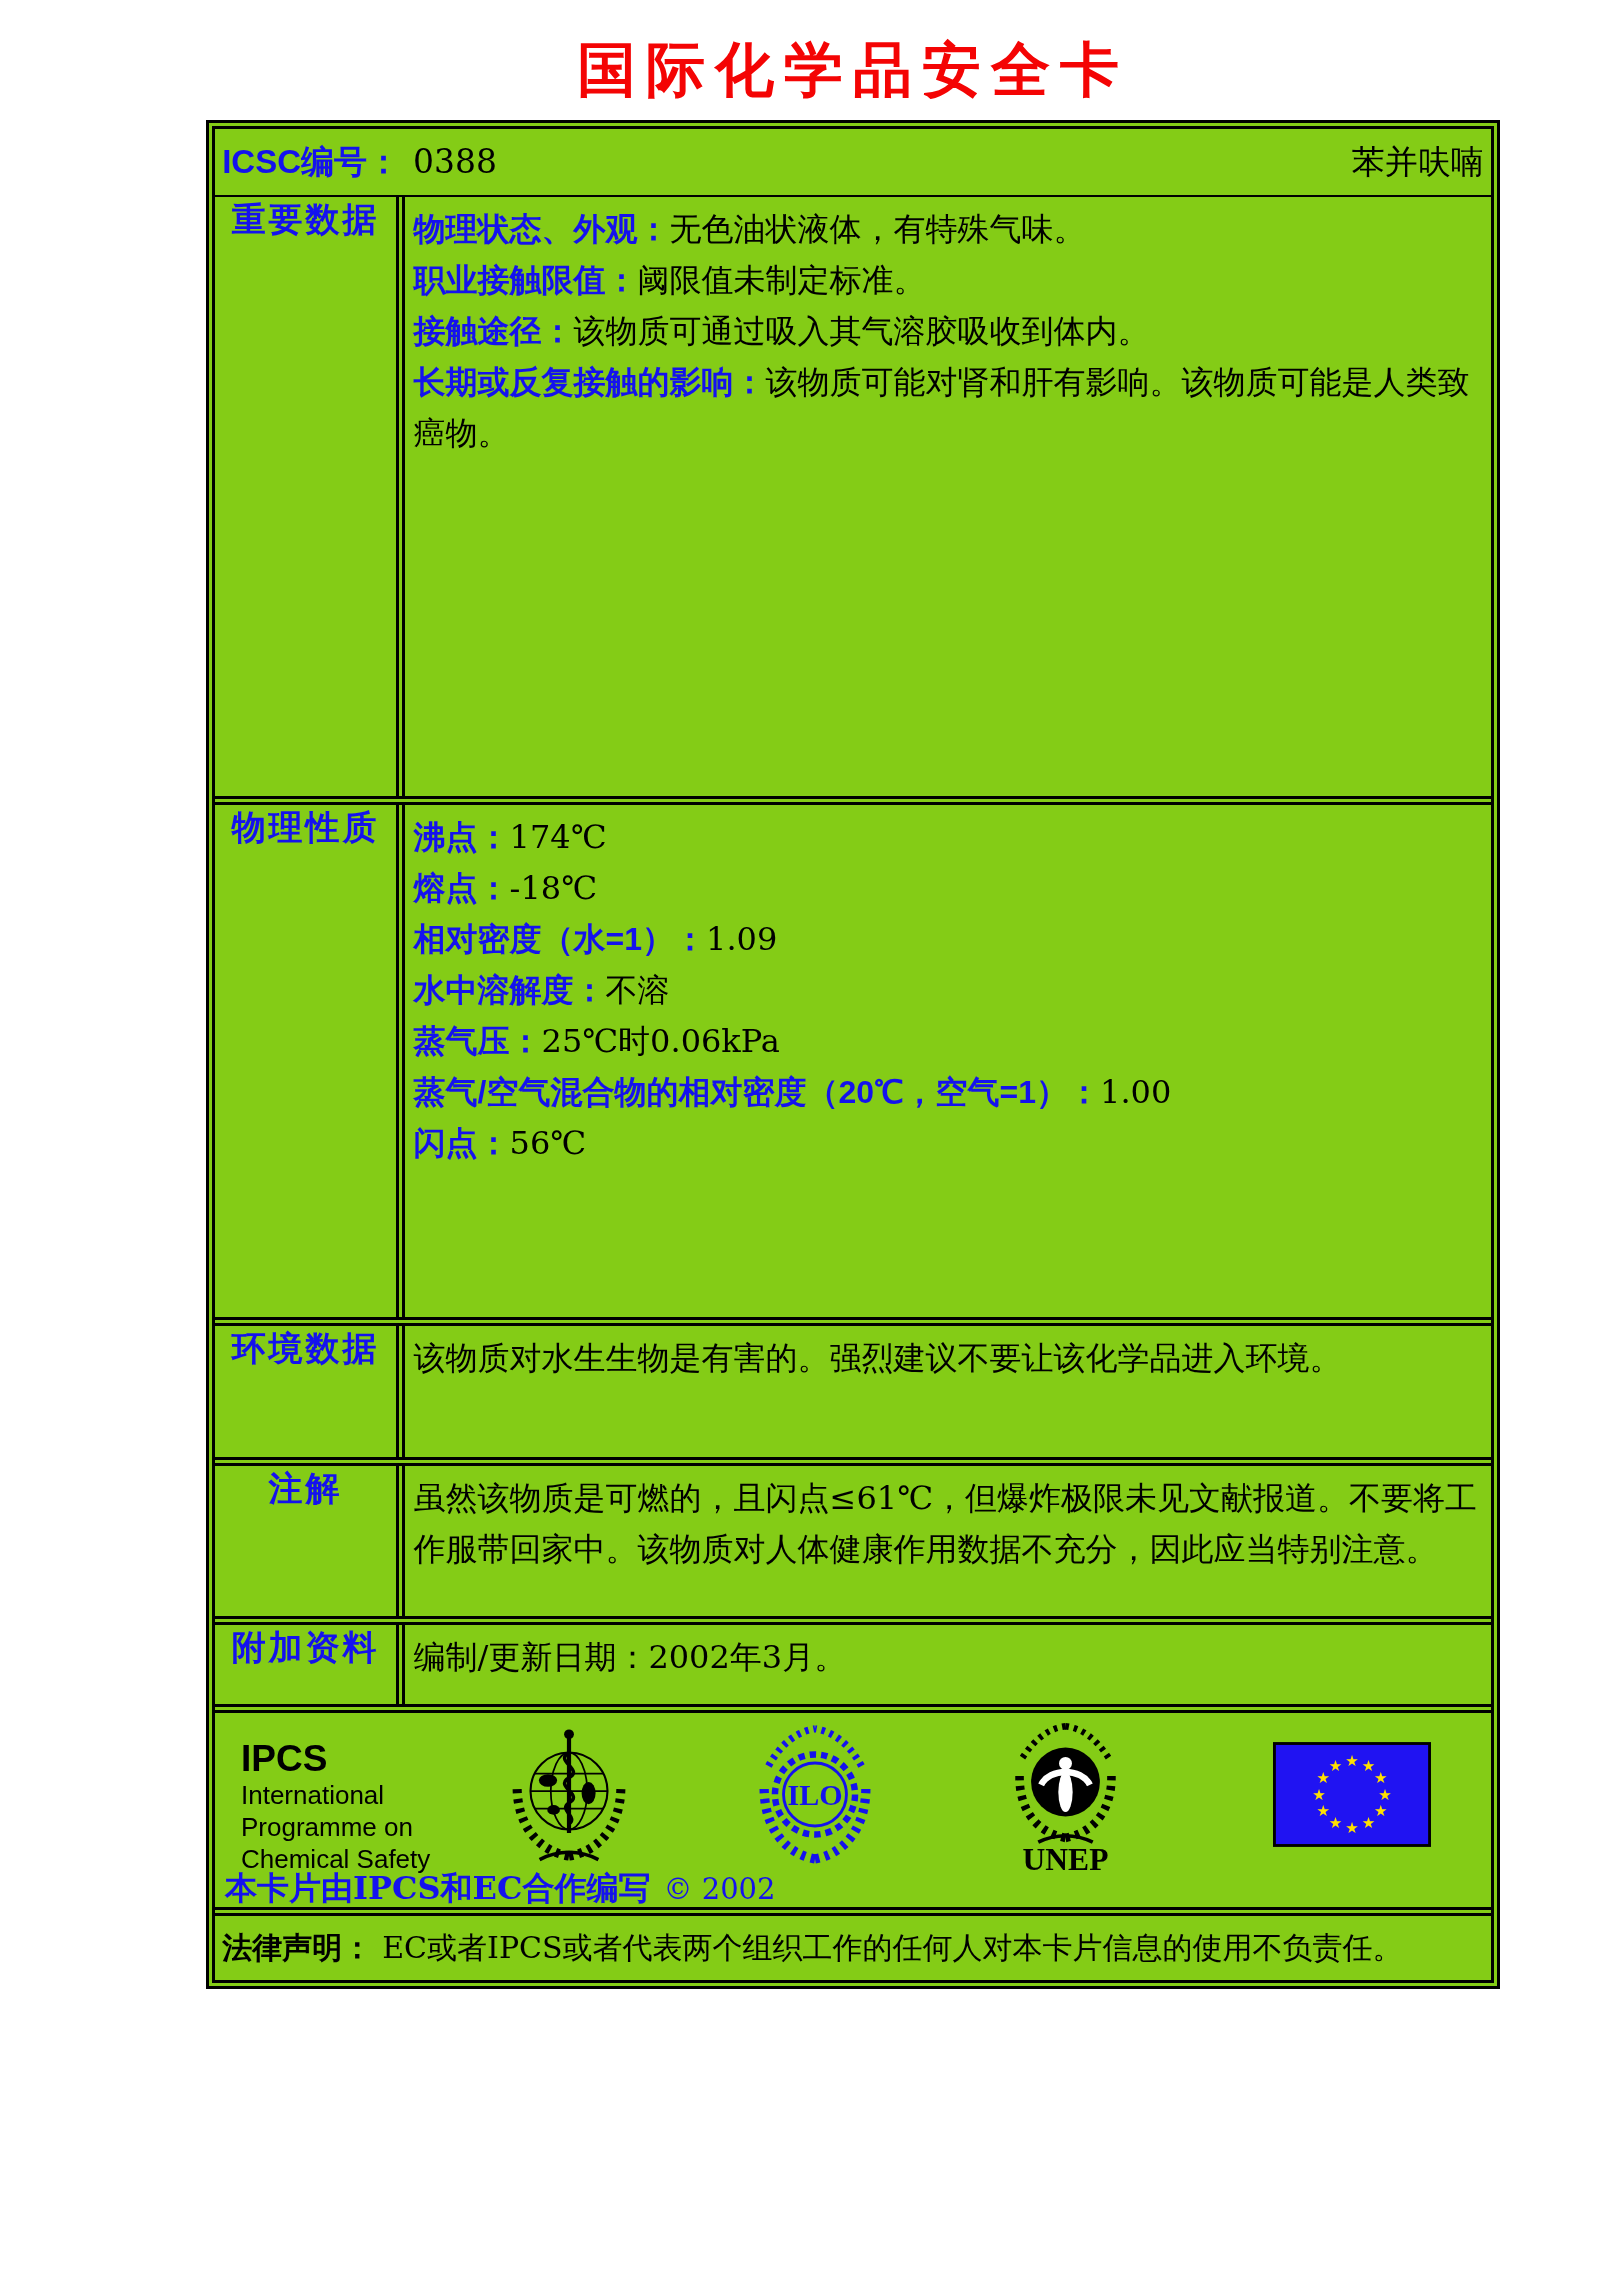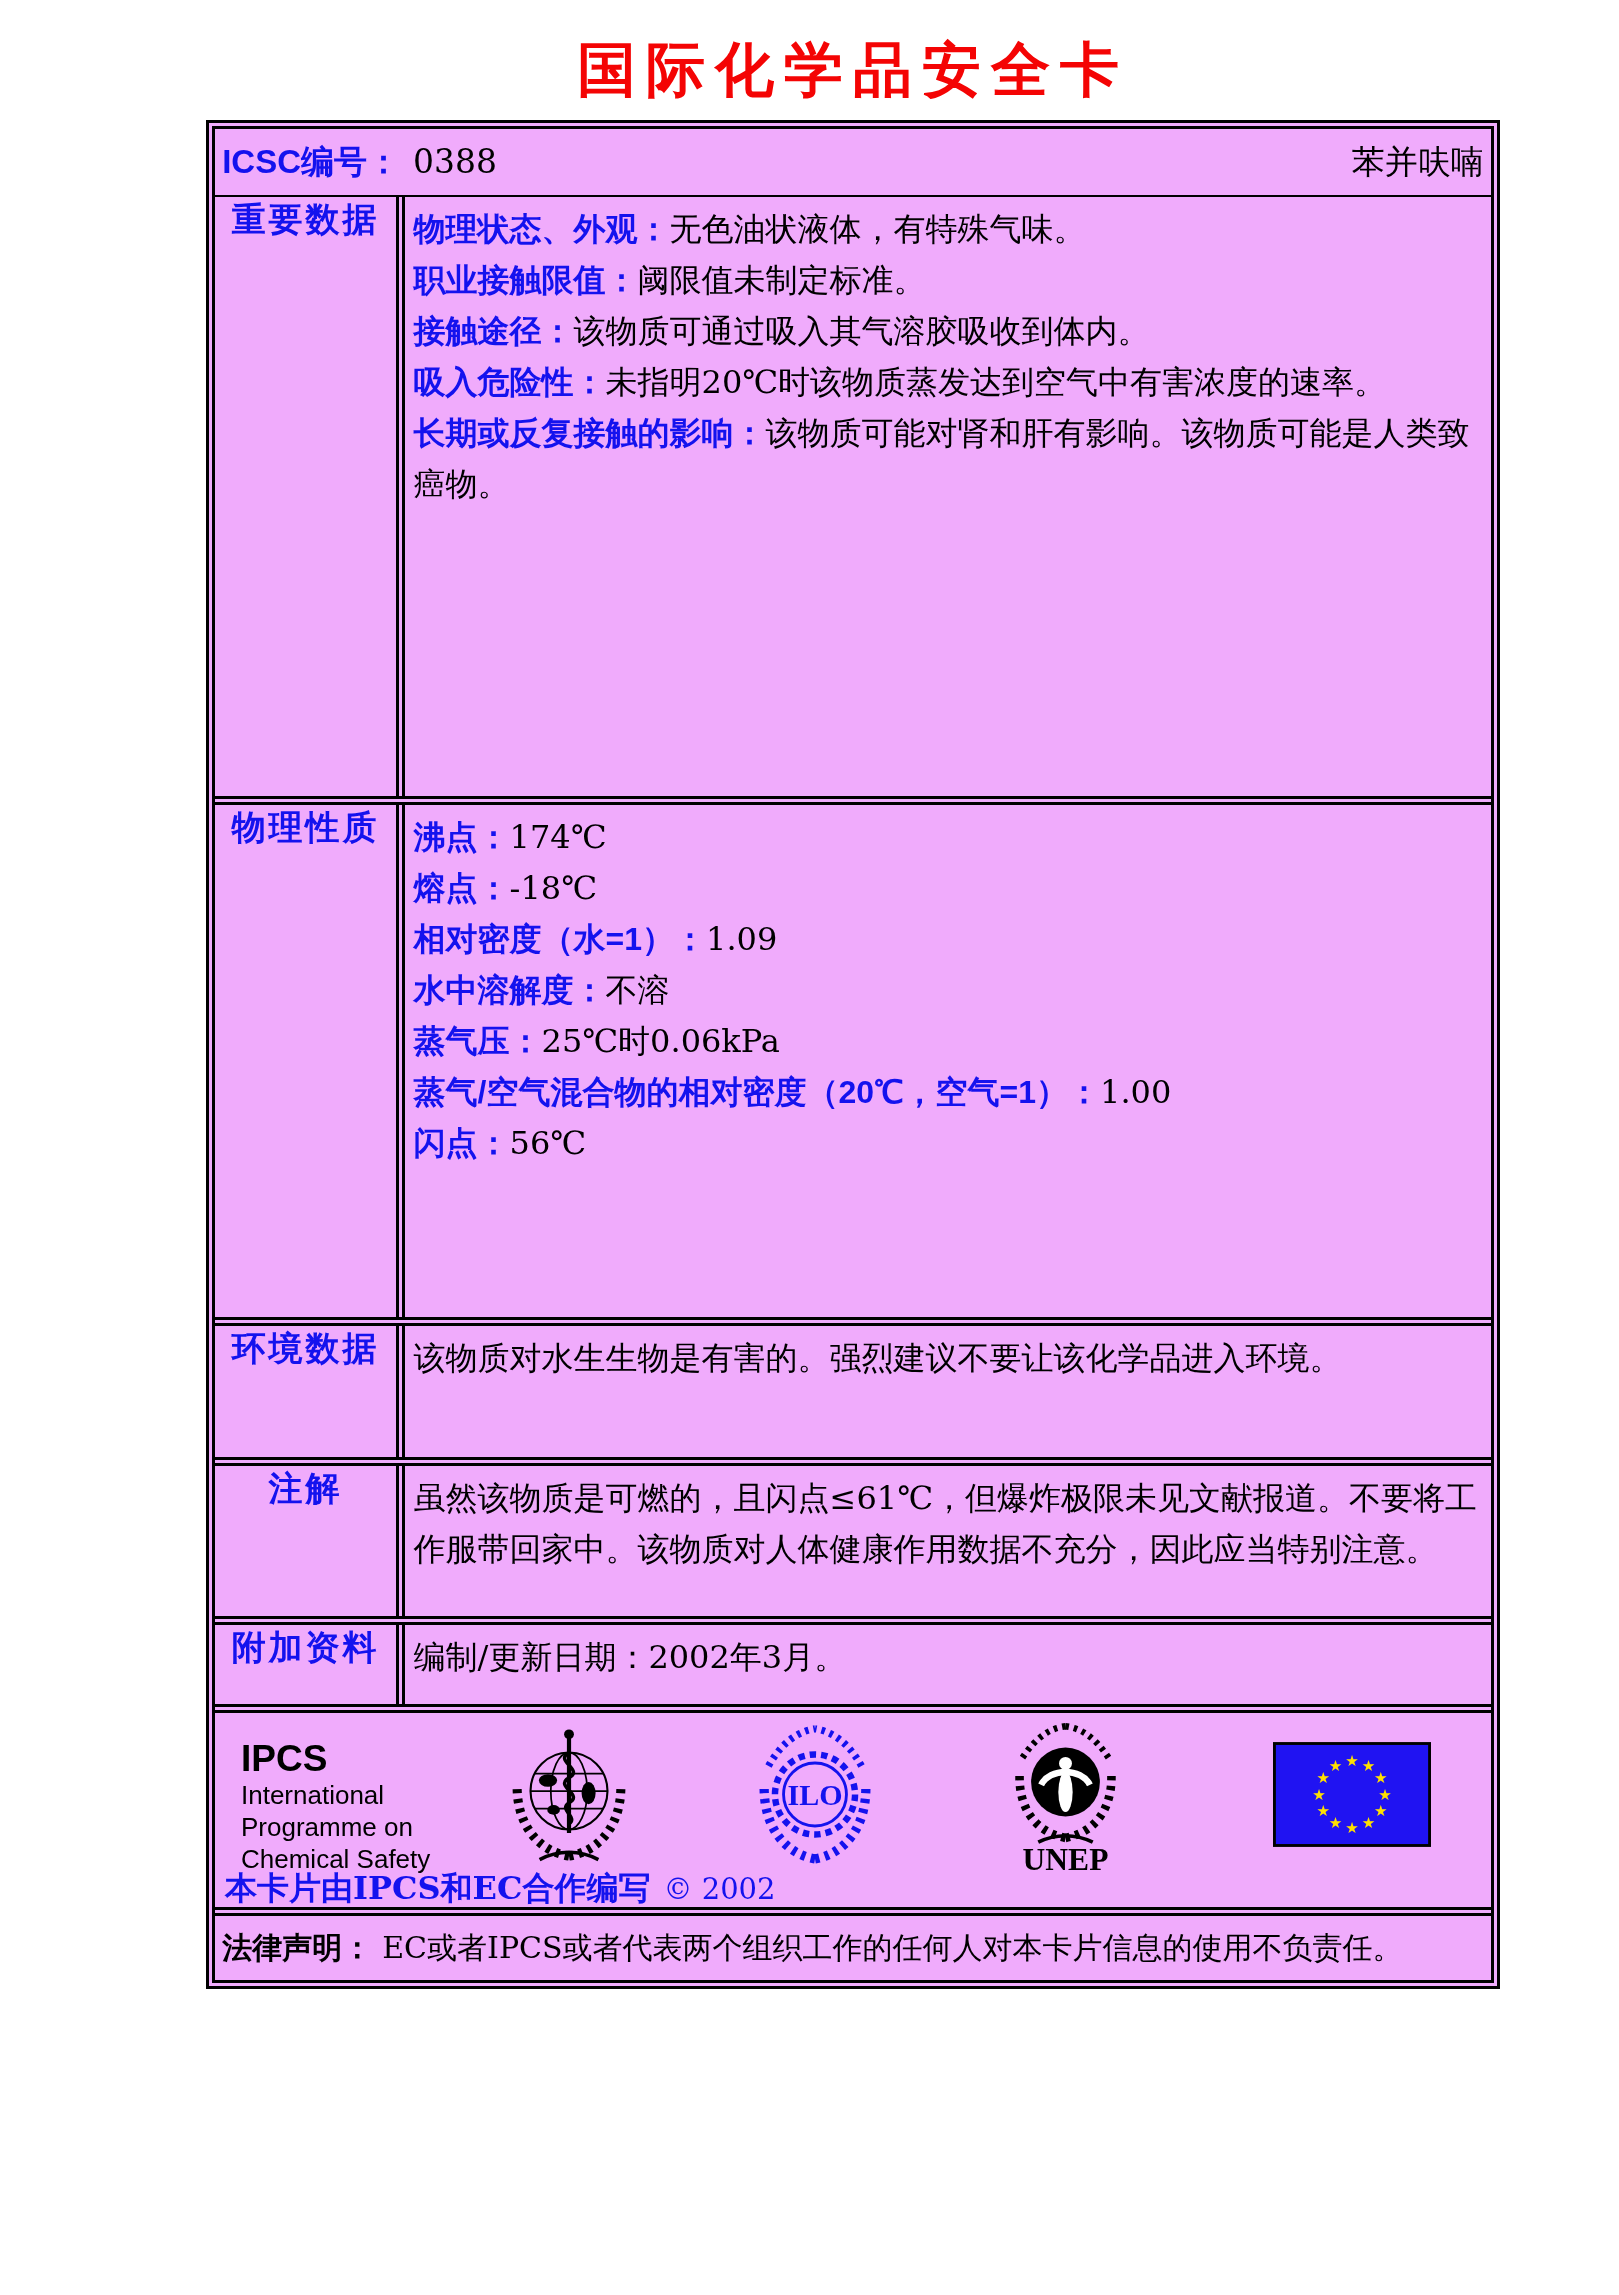--- a/index.html
+++ b/index.html
@@ -3,21 +3,21 @@
 <meta charset="utf-8">
 <style>
   html,body{margin:0;padding:0;background:#fff;}
   body{width:1620px;height:2295px;position:relative;font-family:"DejaVu Serif",serif;color:#000;}
 
   .page-title{width:1294px;margin:37px 0 0 206px;text-align:center;
     color:#f40404;font-weight:bold;font-size:59px;line-height:66px;letter-spacing:10px;
     font-family:"DejaVu Serif",serif;}
 
   .card{position:absolute;left:206px;top:120px;width:1294px;
-    border:9.3px double #000;box-sizing:border-box;background:#f0abfc;}
+    border:9.3px double #000;box-sizing:border-box;background:#84cc16;}
 
   .row{box-sizing:border-box;}
 
   
   .hdr{height:68px;display:flex;align-items:center;justify-content:space-between;
     border-bottom:2.9px solid #000;padding:0 7.2px;font-size:33px;}
   .hdr-left{display:flex;align-items:baseline;gap:13px;}
   .blue-b{color:#1412ee;font-weight:bold;font-family:"Liberation Sans",sans-serif;}
   .hdr-chem{font-size:33px;}
 
@@ -74,21 +74,20 @@
   </div>
 
   <div class="row sec first h-important">
     <div class="label-cell">
       <span>重要数据</span>
     </div>
     <div class="content-cell">
       <div class="item"><span class="ilabel">物理状态、外观：</span><span class="itext">无色油状液体，有特殊气味。</span></div>
       <div class="item"><span class="ilabel">职业接触限值：</span><span class="itext">阈限值未制定标准。</span></div>
       <div class="item"><span class="ilabel">接触途径：</span><span class="itext">该物质可通过吸入其气溶胶吸收到体内。</span></div>
-      <div class="item"><span class="ilabel">吸入危险性：</span><span class="itext">未指明20℃时该物质蒸发达到空气中有害浓度的速率。</span></div>
       <div class="item"><span class="ilabel">长期或反复接触的影响：</span><span class="itext">该物质可能对肾和肝有影响。该物质可能是人类致癌物。</span></div>
     </div>
   </div>
 
   <div class="row sec h-physical">
     <div class="label-cell">
       <span>物理性质</span>
     </div>
     <div class="content-cell">
       <div class="item"><span class="ilabel">沸点：</span><span class="itext">174℃</span></div>

